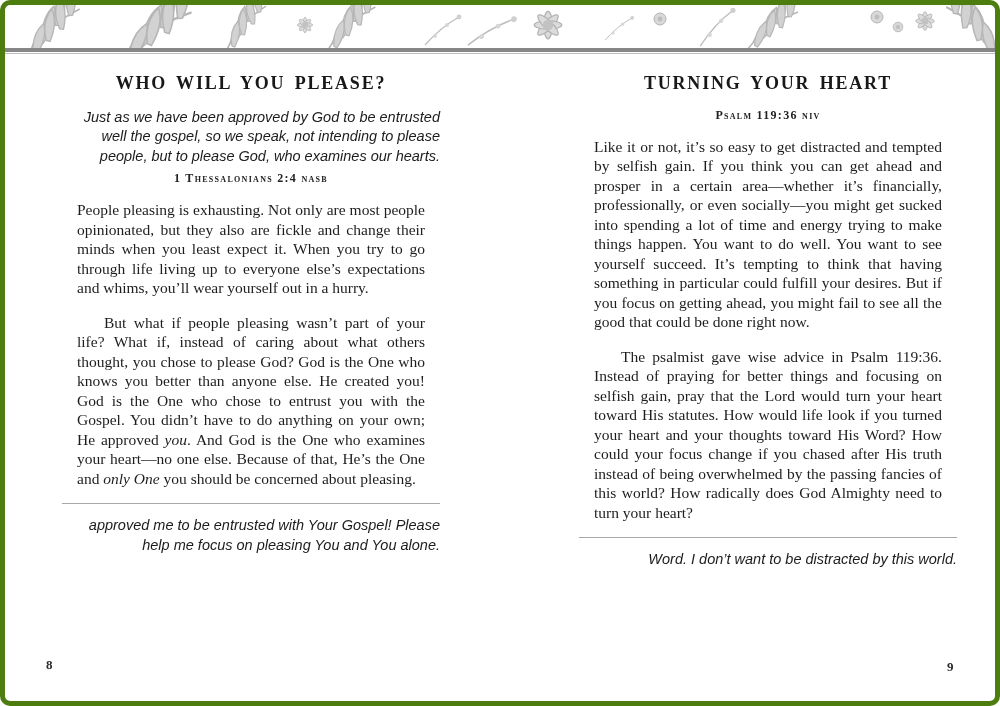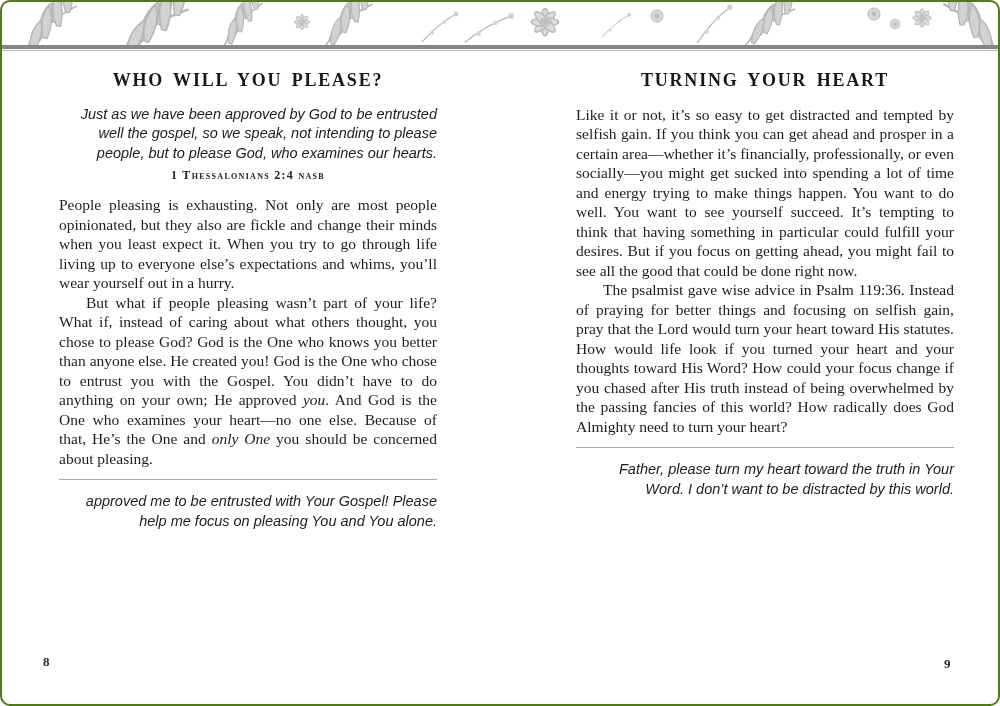--- a/index.html
+++ b/index.html
@@ -1,18 +1,18 @@
 <!DOCTYPE html>
 <html><head>
 <meta charset="utf-8">
 <style>
   html,body{margin:0;padding:0;background:#fff;}
   .card{
     position:relative; width:1000px; height:706px; background:#ffffff;
-    border:2px solid #4d7c0f; border-radius:10px; overflow:hidden;
+    border:5px solid #4d7c0f; border-radius:10px; overflow:hidden;
     box-sizing:border-box;
     font-family:"Liberation Serif", serif; color:#1f1f1f;
   }
   
   .header-band{position:absolute; top:0; left:0; width:1000px; height:43px; overflow:hidden;}
   .header-rule{
     position:absolute; top:43px; left:0; width:1000px; height:8px;
     background:linear-gradient(#868686 0 4px,#ffffff 4px 5px,#bdbdbd 5px 6px,#ffffff 6px);
   }
   
@@ -31,21 +31,21 @@
   .reference{
     margin-top:5px; text-align:center;
     font:700 12px/14px "Liberation Serif", serif;
     font-variant:small-caps; letter-spacing:1.3px; color:#222;
   }
   .body{
     margin-top:13px;
     font:15.5px/19.5px "Liberation Serif", serif;
     text-align:justify; color:#1d1d1d;
   }
-  .body p{margin:0;}
+  .body p{margin:15px;}
   .body p.indent{text-indent:27px;}
   .rule{
     border:none; border-top:1px solid #a8a8a8;
     margin:11px 0 12px; width:100%;
   }
   .pagenum{
     position:absolute; font:700 13px "Liberation Serif", serif; color:#2a2a2a;
   }
   .pagenum.left-num{left:41px; top:652px;}
   .pagenum.right-num{left:942px; top:654px;}
@@ -124,25 +124,25 @@
     <hr class="rule">
     <div class="prayer">
         <div>approved me to be entrusted with Your Gospel! Please</div>
         <div>help me focus on pleasing You and You alone.</div>
       </div>
   </section>
   <div class="pagenum left-num">8</div>
 
   <section class="page right">
     <h1 class="title">TURNING YOUR HEART</h1>
+    <div class="reference">Psalm 119:36 niv</div>
     <div class="body">
         <p class=""><span>Like it or not, it’s so easy to get distracted and tempted by selfish gain. If you think you can get ahead and prosper in a certain area—whether it’s financially, professionally, or even socially—you might get sucked into spending a lot of time and energy trying to make things happen. You want to do well. You want to see yourself succeed. It’s tempting to think that having something in particular could fulfill your desires. But if you focus on getting ahead, you might fail to see all the good that could be done right now.</span></p>
         <p class="indent"><span>The psalmist gave wise advice in Psalm 119:36. Instead of praying for better things and focusing on selfish gain, pray that the Lord would turn your heart toward His statutes. How would life look if you turned your heart and your thoughts toward His Word? How could your focus change if you chased after His truth instead of being overwhelmed by the passing fancies of this world? How radically does God Almighty need to turn your heart?</span></p>
       </div>
     <hr class="rule">
     <div class="prayer">
-        <div>Father, please turn my heart toward the truth in Your</div>
         <div>Word. I don’t want to be distracted by this world.</div>
       </div>
   </section>
   <div class="pagenum right-num">9</div>
 
 </div>
 
 </body></html>

